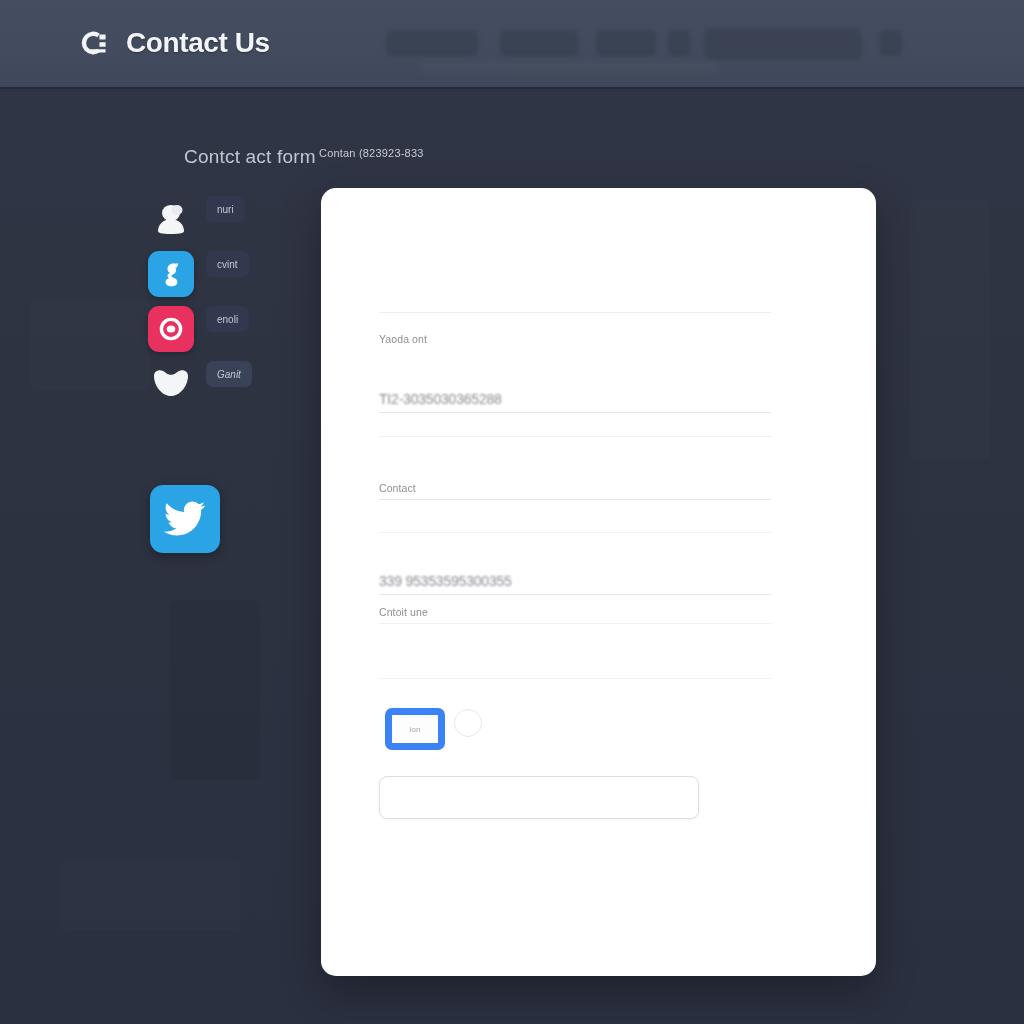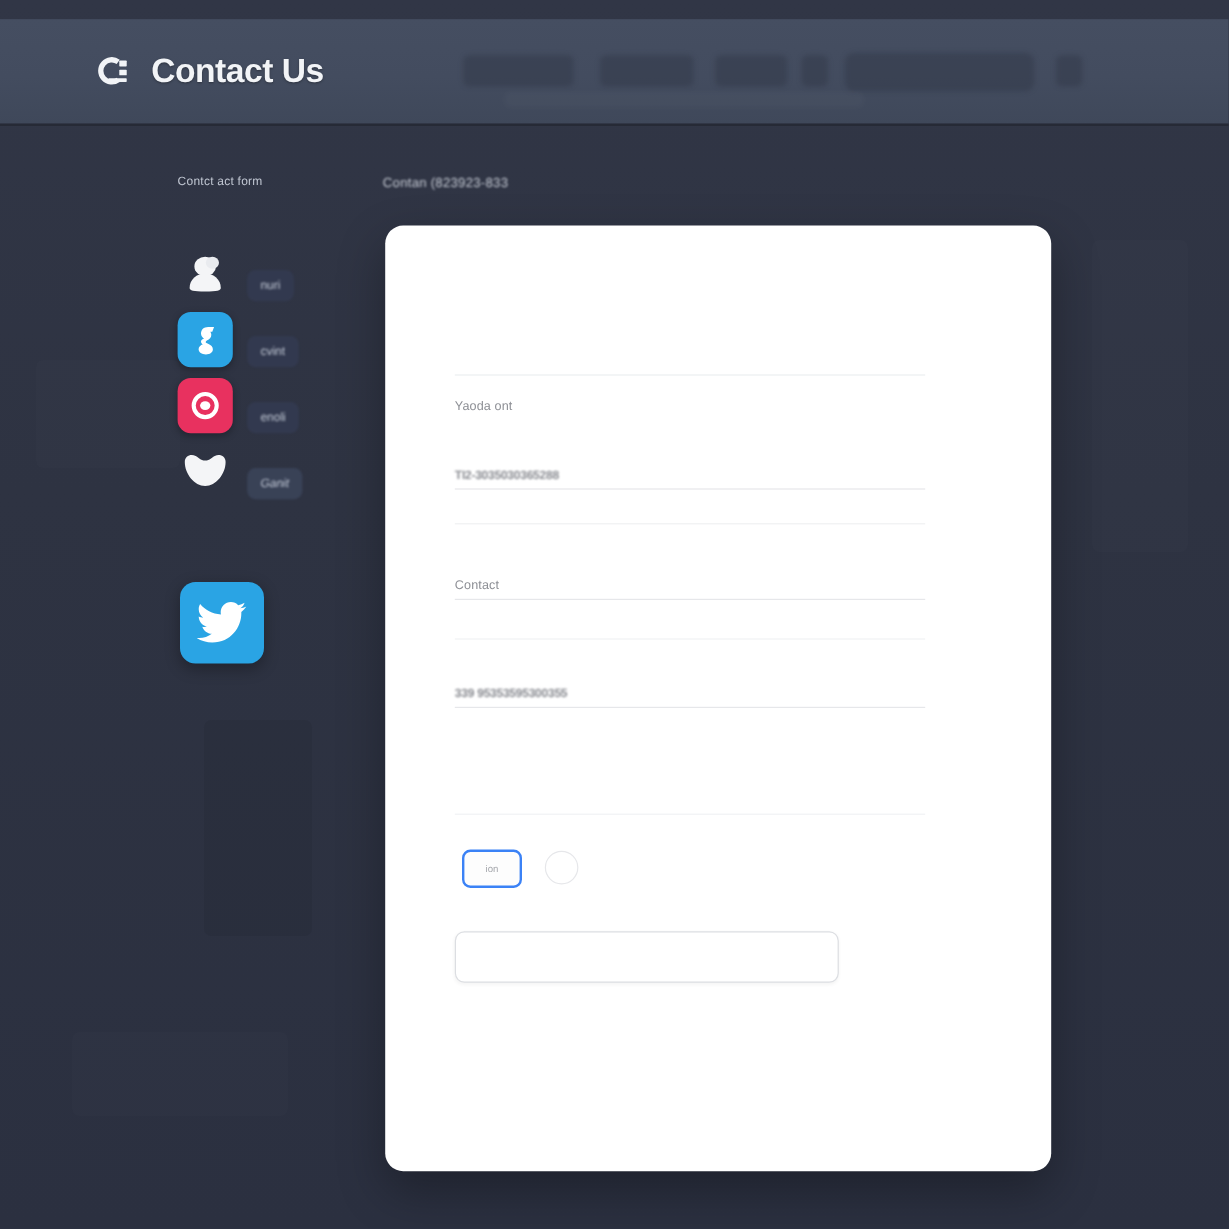--- a/index.html
+++ b/index.html
@@ -25,21 +25,21 @@
     position: absolute;
     background: rgba(255,255,255,0.012);
     border-radius: 6px;
     pointer-events: none;
   }
   .bg-blotch.dark { background: rgba(0,0,0,0.055); }
 
   
   #header {
     position: absolute;
-    left: 0; top: 16px;
+    left: 0; top: 0;
     width: 1024px;
     height: 87px;
     background: linear-gradient(180deg, #454e61 0%, #434c5f 55%, #3f485a 100%);
     border-bottom: 2px solid #262a36;
     overflow: hidden;
   }
   #header-inner {
     position: absolute;
     left: 76px;
     top: 26px;
@@ -85,38 +85,39 @@
 
   
   #left-col {
     position: absolute;
     left: 148px;
     top: 146px;
     width: 160px;
   }
   .col-heading {
     color: #cdd3de;
-    font-size: 10px;
+    font-size: 19px;
     letter-spacing: 0.2px;
     white-space: nowrap;
     filter: blur(0.45px);
     opacity: 0.92;
+    margin-left: 36px;
   }
 
   #social-list {
     position: absolute;
     left: 148px;
     top: 196px;
     width: 180px;
   }
   .social-row {
     position: relative;
     height: 55px;
     display: flex;
-    align-items: flex-end;
+    align-items: flex-start;
   }
   .social-tile {
     width: 46px;
     height: 46px;
     border-radius: 11px;
     display: flex;
     align-items: center;
     justify-content: center;
     flex: none;
     box-shadow: 0 2px 6px rgba(0,0,0,0.28);
@@ -185,40 +186,39 @@
   }
   .field-label {
     color: #8d8f95;
     font-size: 10.5px;
     letter-spacing: 0.1px;
     filter: blur(0.55px);
     white-space: nowrap;
   }
   .field-value {
     color: #888a90;
-    font-size: 10px;
+    font-size: 14px;
     letter-spacing: -0.2px;
     filter: blur(0.8px);
     white-space: nowrap;
-    font-weight: bold;
   }
   .field-rule {
     height: 1px;
     background: #e6e7ea;
     width: 100%;
     margin-top: 5px;
   }
   .field-rule.faint { background: #eff0f2; }
 
   .small-btn {
     position: absolute;
     width: 46px;
     height: 28px;
     border-radius: 7px;
-    border: 2px solid #3b82f6;
+    border: 7px solid #3b82f6;
     background: #fdfdfd;
     display: flex;
     align-items: center;
     justify-content: center;
     color: #a4a6ab;
     font-size: 8px;
     filter: blur(0.55px);
   }
   .circle-ctl {
     position: absolute;
@@ -356,20 +356,24 @@
       <div class="field-label">Contact</div>
       <div class="field-rule"></div>
     </div>
     <div style="position:absolute; left:58px; top:344px; width:392px; height:1px; background:#f1f2f4;"></div>
 
     <div class="field" style="top:373px;margin-top:12px;">
       <div class="field-value">339 95353595300355</div>
       <div class="field-rule"></div>
     </div>
 
+    <div class="field" style="top:418px;">
+      <div class="field-label">Cntoit une</div>
+      <div class="field-rule faint"></div>
+    </div>
     <div style="position:absolute; left:58px; top:490px; width:392px; height:1px; background:#f1f2f4;"></div>
 
     <div class="small-btn" style="left:64px; top:520px;">
       <span>ion</span>
     </div>
     <div class="circle-ctl" style="left:133px; top:521px;"></div>
 
     <div id="wide-input" title=""></div>
   </div>
 

